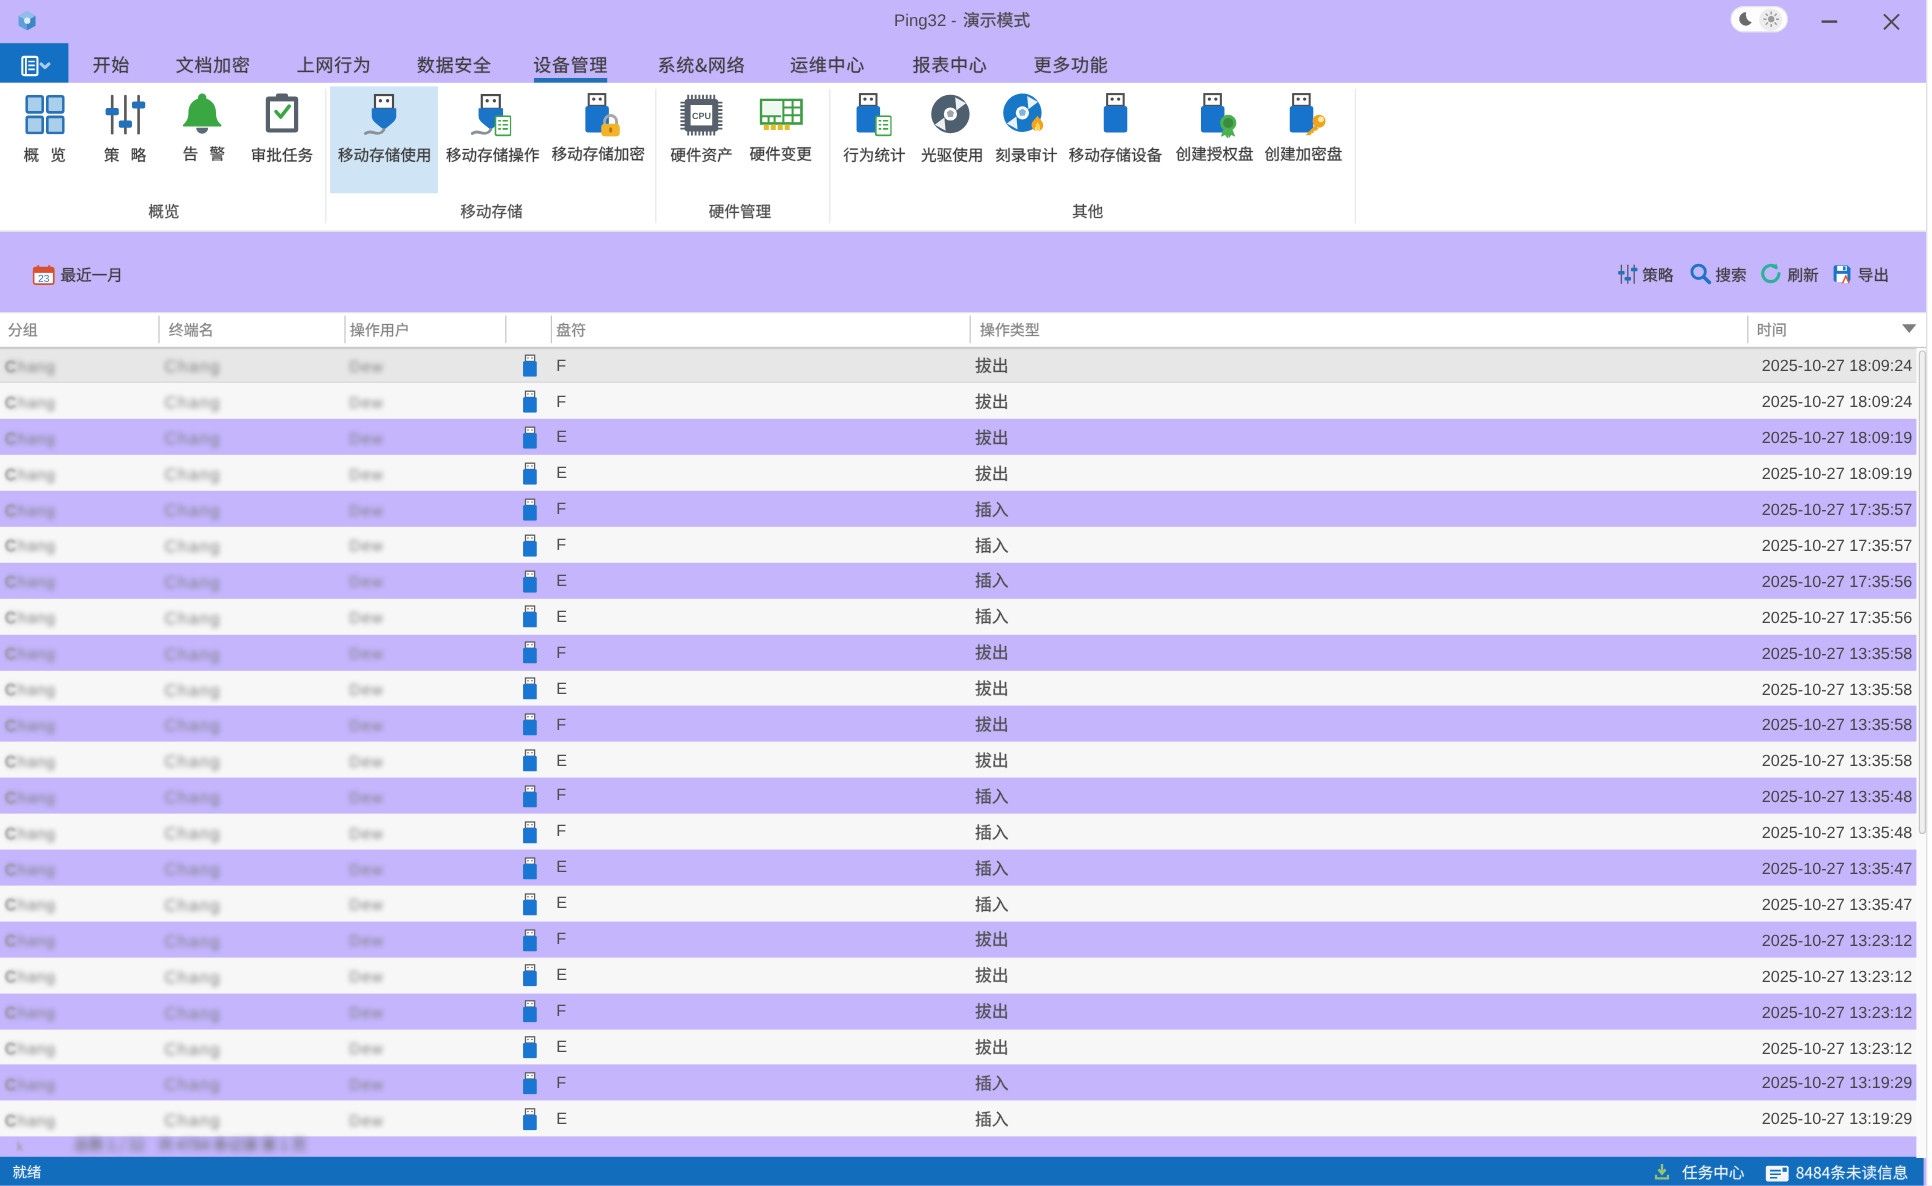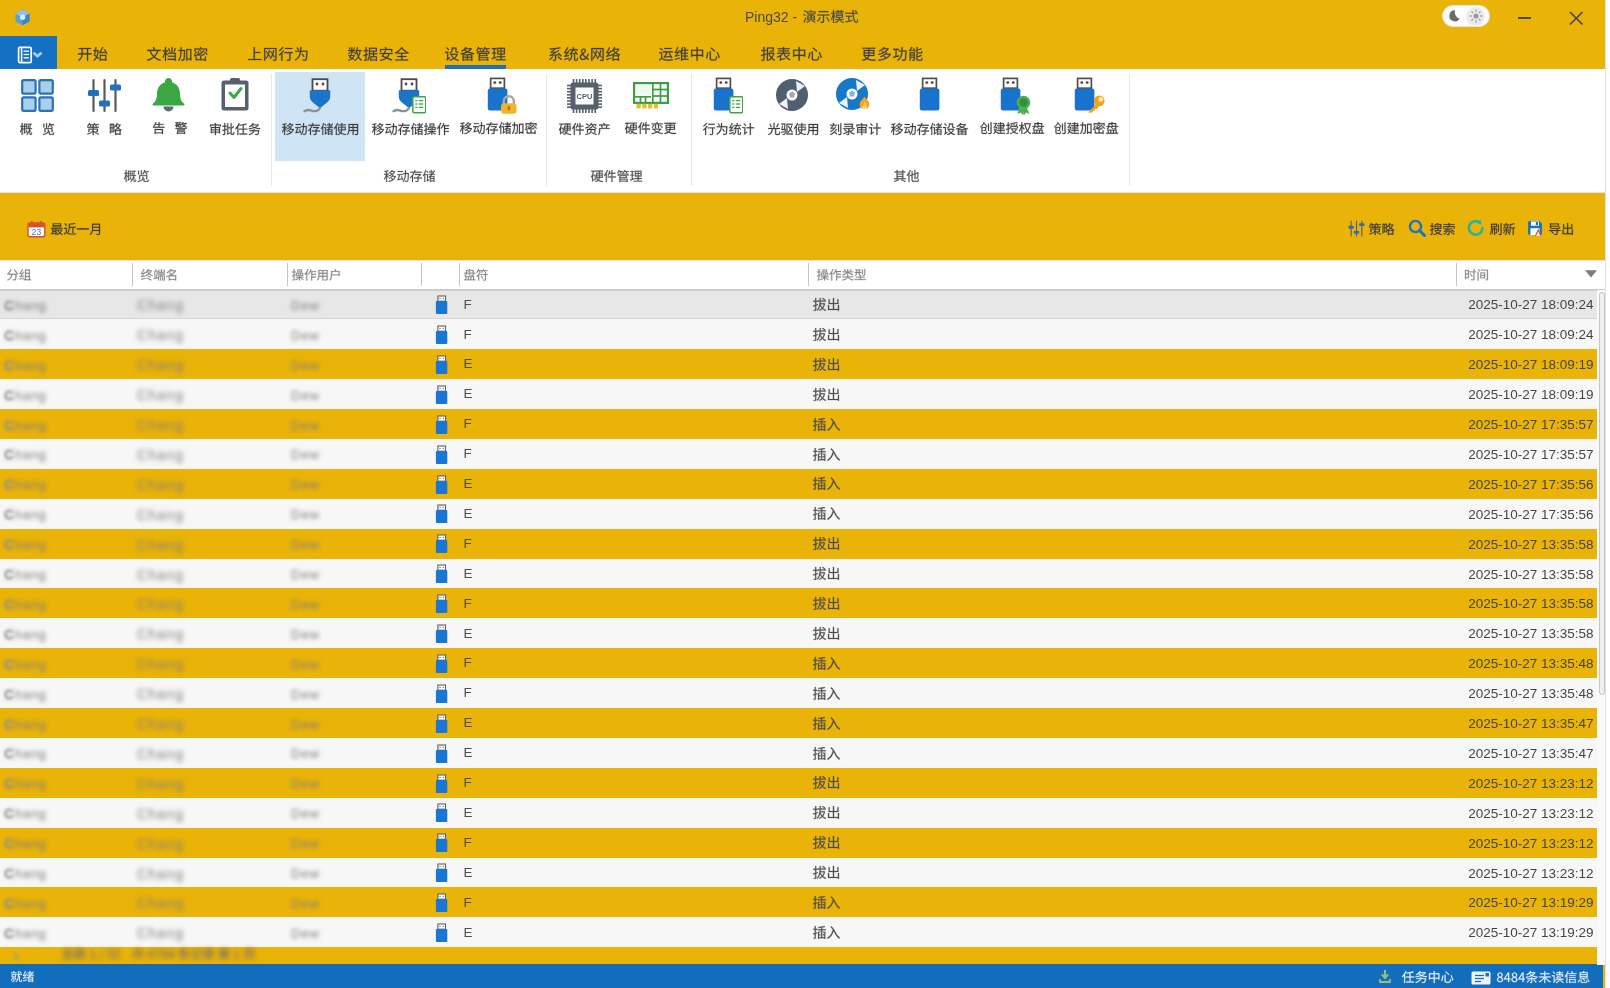--- a/index.html
+++ b/index.html
@@ -1,17 +1,17 @@
 <!DOCTYPE html>
 <html><head><meta charset="utf-8"><style>
 html,body{margin:0;padding:0;background:#fff;width:1610px;height:988px;overflow:hidden}
 *{box-sizing:border-box;font-family:"Liberation Sans",sans-serif}
 .lat{position:absolute;white-space:nowrap}
 </style></head><body>
-<div id="win" style="position:absolute;left:0;top:0;width:1610px;height:988px;background:#eab308">
+<div id="win" style="position:absolute;left:0;top:0;width:1610px;height:988px;background:#c4b5fd">
 <svg style="position:absolute;left:13px;top:8px;" width="19" height="19" viewBox="0 0 19 19">
       <path d="M9.5 1.5 L16.5 5.4 L16.5 13.4 L9.5 17.3 L2.5 13.4 L2.5 5.4 Z" fill="#5f9fd9"></path>
       <path d="M9.5 1.5 L16.5 5.4 L9.5 9.4 L2.5 5.4 Z" fill="#8fc0e8"></path>
       <path d="M9.5 9.4 L16.5 5.4 L16.5 13.4 L9.5 17.3 Z" fill="#3d85c6"></path>
       <circle cx="9.7" cy="9.2" r="2.6" fill="#ddebf7"></circle>
     </svg>
 <div class="lat" style="left:745px;top:9px;font-size:14px;color:#4a4a4a">Ping32 - </div>
 <svg style="position:absolute;left:802.5px;top:10.0px;overflow:visible;" width="55.03" height="12.98" viewBox="0.50 -11.83 55.03 12.98">
       <g transform="scale(0.014000,-0.014000)">
         <path d="M672 62C745 23 840 -37 887 -74L944 -27C894 11 799 67 727 103ZM487 95C432 50 341 8 260 -19C277 -32 304 -60 316 -75C396 -41 495 14 558 67ZM95 772C147 745 216 704 250 678L295 738C259 764 190 802 139 826ZM36 501C87 476 155 438 190 413L232 475C197 498 128 534 78 556ZM65 -10 132 -56C179 36 234 159 276 264L217 309C172 197 110 68 65 -10ZM536 829C550 804 565 772 575 745H309V582H378V681H857V582H929V745H659C648 775 629 815 610 845ZM410 255H576V170H410ZM648 255H820V170H648ZM410 396H576V311H410ZM648 396H820V311H648ZM380 591V529H576V454H343V111H890V454H648V529H850V591ZM1234 351C1191 238 1117 127 1035 56C1054 46 1088 24 1104 11C1183 88 1262 207 1311 330ZM1684 320C1756 224 1832 94 1859 10L1934 44C1904 129 1826 255 1753 349ZM1149 766V692H1853V766ZM1060 523V449H1461V19C1461 3 1455 -1 1437 -2C1418 -3 1352 -3 1284 0C1296 -23 1308 -56 1311 -79C1400 -79 1459 -78 1494 -66C1530 -53 1542 -31 1542 18V449H1941V523ZM2472 417H2820V345H2472ZM2472 542H2820V472H2472ZM2732 840V757H2578V840H2507V757H2360V693H2507V618H2578V693H2732V618H2805V693H2945V757H2805V840ZM2402 599V289H2606C2602 259 2598 232 2591 206H2340V142H2569C2531 65 2459 12 2312 -20C2326 -35 2345 -63 2352 -80C2526 -38 2607 34 2647 140C2697 30 2790 -45 2920 -80C2930 -61 2950 -33 2966 -18C2853 6 2767 61 2719 142H2943V206H2666C2671 232 2676 260 2679 289H2893V599ZM2175 840V647H2050V577H2175V576C2148 440 2090 281 2032 197C2045 179 2063 146 2072 124C2110 183 2146 274 2175 372V-79H2247V436C2274 383 2305 319 2318 286L2366 340C2349 371 2273 496 2247 535V577H2350V647H2247V840ZM3709 791C3761 755 3823 701 3853 665L3905 712C3875 747 3811 798 3760 833ZM3565 836C3565 774 3567 713 3570 653H3055V580H3575C3601 208 3685 -82 3849 -82C3926 -82 3954 -31 3967 144C3946 152 3918 169 3901 186C3894 52 3883 -4 3855 -4C3756 -4 3678 241 3653 580H3947V653H3649C3646 712 3645 773 3645 836ZM3059 24 3083 -50C3211 -22 3395 20 3565 60L3559 128L3345 82V358H3532V431H3090V358H3270V67Z" fill="#4a4a4a" stroke="#4a4a4a" stroke-width="15.7"></path>

